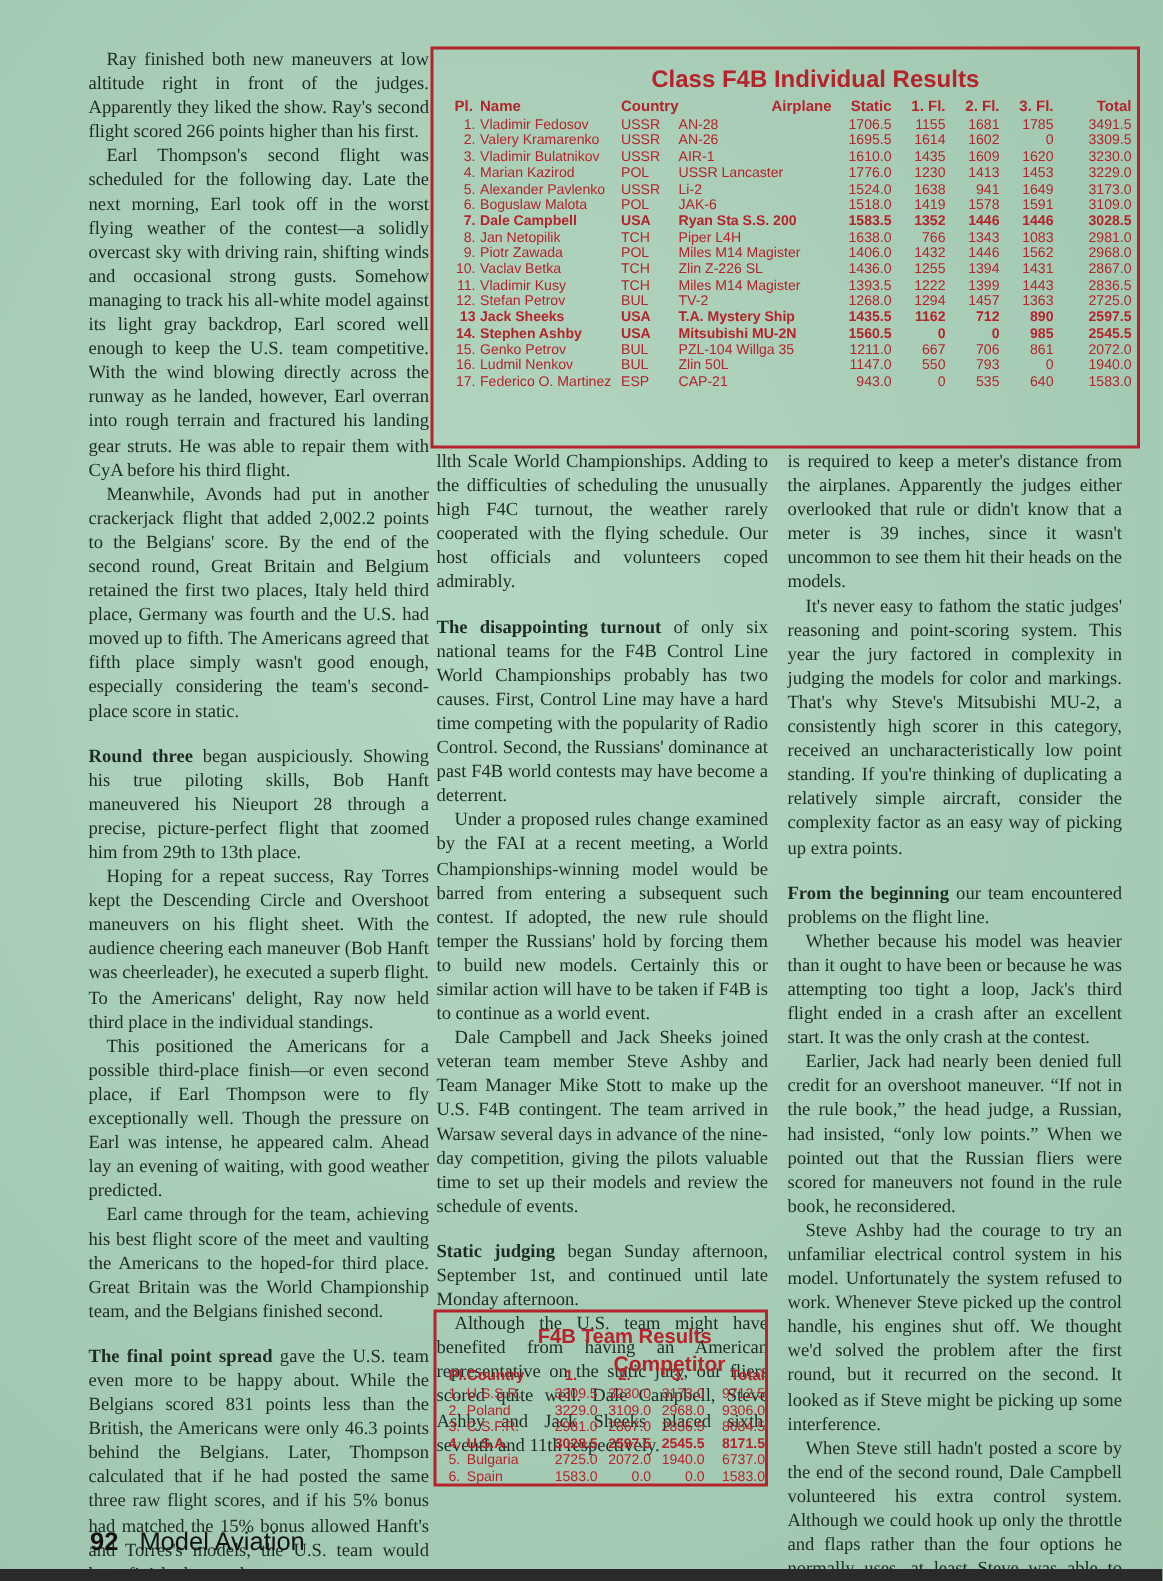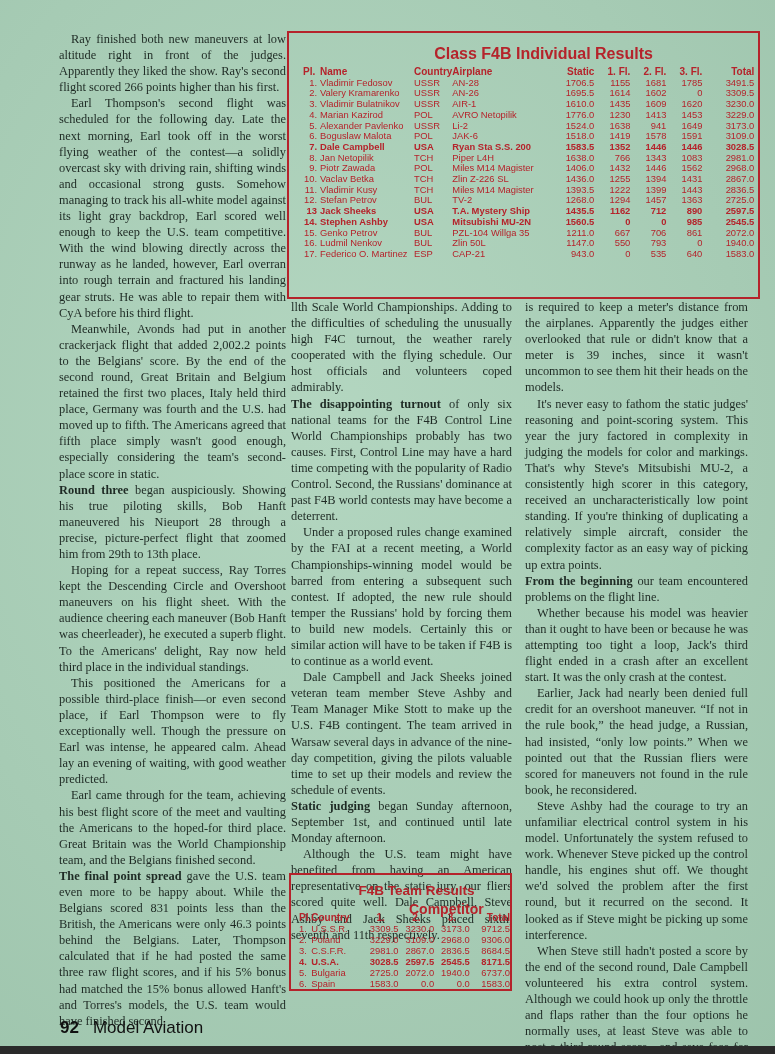--- a/index.html
+++ b/index.html
@@ -15,21 +15,21 @@
     background: radial-gradient(ellipse at 40% 40%, #b3d6c0 0%, #a6cbb4 60%, #9cc3ab 100%);
     padding-left: 44px;
   }
   .bottom-bar { position: absolute; left: 0; top: 1046px; width: 775px; height: 8px; background: #2a2a2a; }
   .col {
     position: absolute; font-size: 12.4px; line-height: 16.1px; text-align: justify;
     hyphens: manual;
   }
   .col p { margin: 0; text-indent: 12px; }
   .col p.noindent { text-indent: 0; }
-  .col p.gap { text-indent: 0; }
+  .col p.gap { margin-top: 14px; text-indent: 0; }
   .col b { font-weight: bold; }
   #col1 { left: 59px; top: 31px; width: 227px; }
   #col2 { left: 291px; top: 299px; width: 221px; }
   #col3 { left: 525px; top: 299px; width: 223px; }
 
   .results-box {
     position: absolute; left: 287px; top: 31px; width: 473px; height: 268px;
     border: 2px solid #b5232b; box-sizing: border-box;
     font-family: "Liberation Sans", sans-serif; color: #b5232b;
   }
@@ -96,21 +96,21 @@
   </div>
 
   <div class="results-box">
     <div class="results-title">Class F4B Individual Results</div>
     <table class="results">
       <thead>
         <tr>
           <th class="c-pl">Pl.</th>
           <th class="c-name">Name</th>
           <th class="c-country">Country</th>
-          <th class="c-plane" style="text-align:left">Airplane</th>
+          <th class="c-plane" style="text-align:right">Airplane</th>
           <th class="c-static num">Static</th>
           <th class="c-f num">1. Fl.</th>
           <th class="c-f num">2. Fl.</th>
           <th class="c-f num">3. Fl.</th>
           <th class="c-total num">Total</th>
         </tr>
       </thead>
       <tbody id="ind-body">
           <tr>
             <td class="c-pl">1.</td>
@@ -142,21 +142,21 @@
             <td class="c-static num">1610.0</td>
             <td class="c-f num">1435</td>
             <td class="c-f num">1609</td>
             <td class="c-f num">1620</td>
             <td class="c-total num">3230.0</td>
           </tr>
           <tr>
             <td class="c-pl">4.</td>
             <td class="c-name">Marian Kazirod</td>
             <td class="c-country">POL</td>
-            <td class="c-plane">AVRO Netopilik</td>
+            <td class="c-plane">USSR Lancaster</td>
             <td class="c-static num">1776.0</td>
             <td class="c-f num">1230</td>
             <td class="c-f num">1413</td>
             <td class="c-f num">1453</td>
             <td class="c-total num">3229.0</td>
           </tr>
           <tr>
             <td class="c-pl">5.</td>
             <td class="c-name">Alexander Pavlenko</td>
             <td class="c-country">USSR</td>

